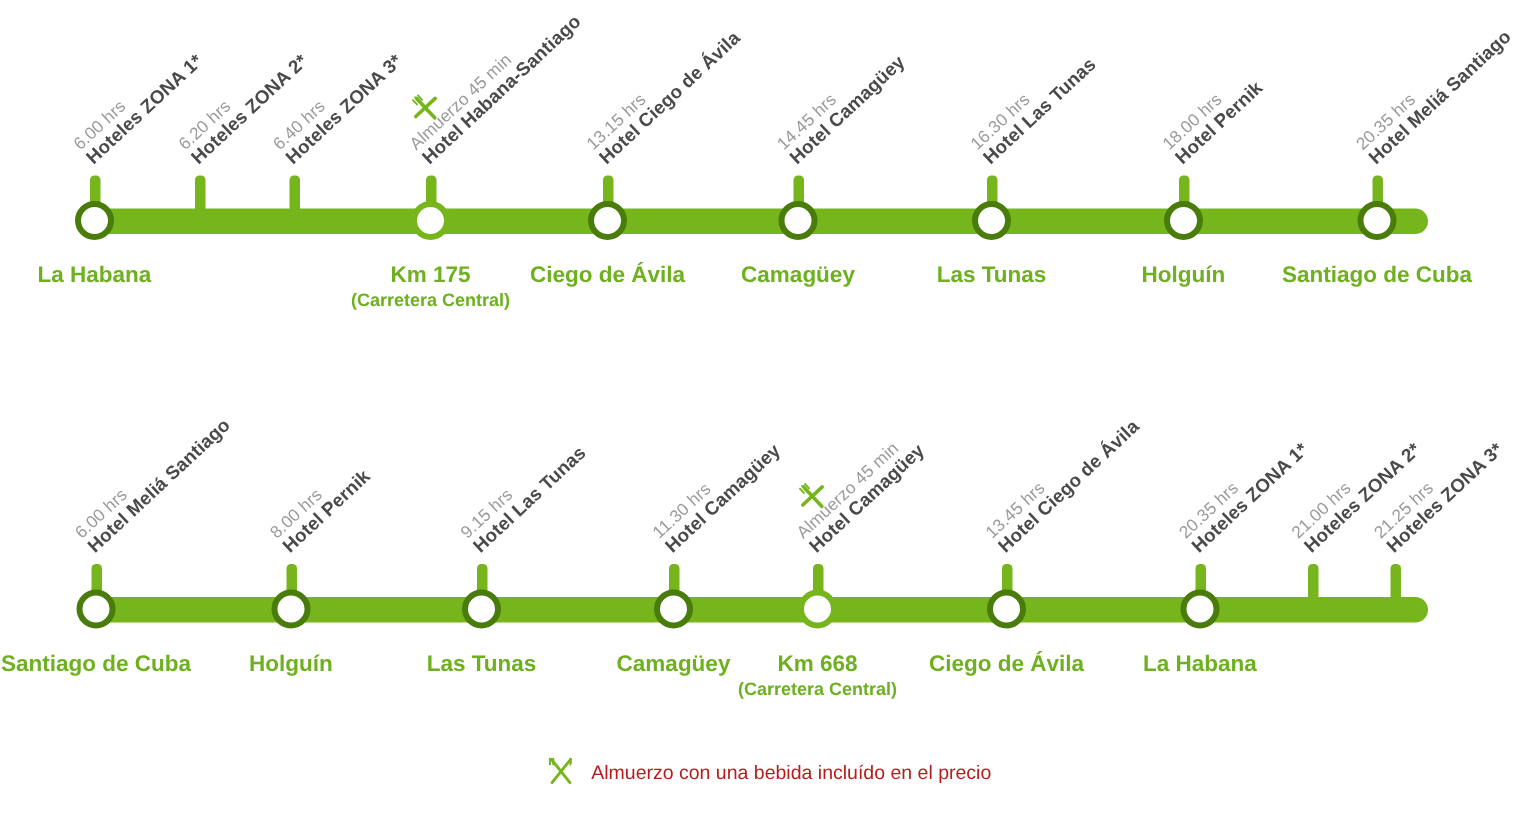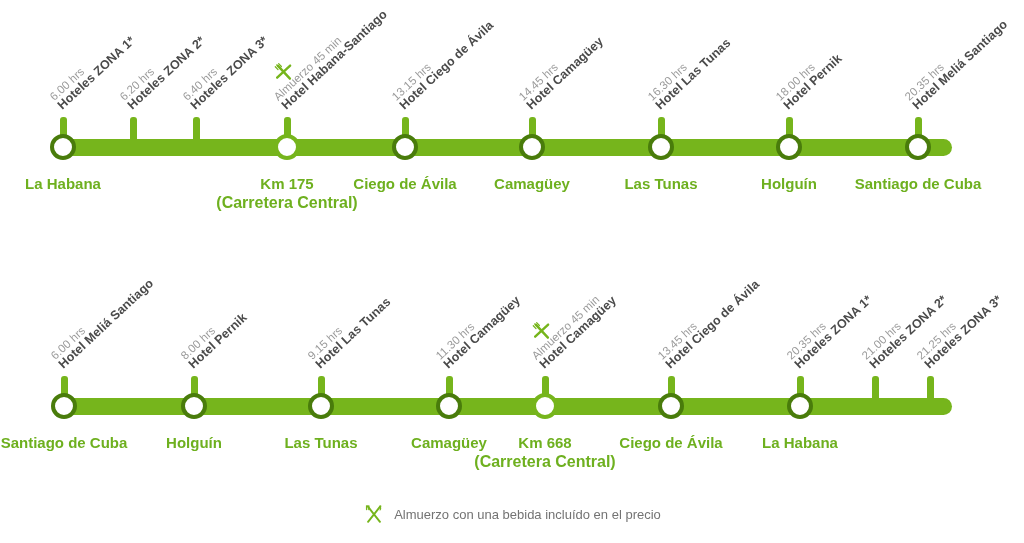--- a/index.html
+++ b/index.html
@@ -100,21 +100,21 @@
     margin-left: -90px;
     text-align: center;
     color: #6eb01f;
     font-weight: bold;
     font-size: 15px;
     line-height: 1.18;
     z-index: 3;
   }
   .name .sub {
     display: block;
-    font-size: 16px;
+    font-size: 12px;
     line-height: 1.2;
   }
 
   
   .meal-icon {
     position: absolute;
     width: 26px; height: 26px;
     z-index: 7;
   }
 
@@ -123,21 +123,21 @@
     position: absolute;
     left: 0; top: 503px;
     width: 1024px;
     display: flex;
     align-items: center;
     justify-content: center;
     gap: 9px;
   }
   #legend .legend-text {
     font-size: 13px;
-    color: #737373;
+    color: #b91c1c;
   }
 </style>
 </head>
 <body>
 
 <div class="timeline" id="timeline-1">
     <div class="track" style="left: 63px; width: 889px; top: 139px;"></div>
     <div class="station" style="left: 63px; top: 147px;">
       <div class="stem"></div>
       <div class="node"></div>

